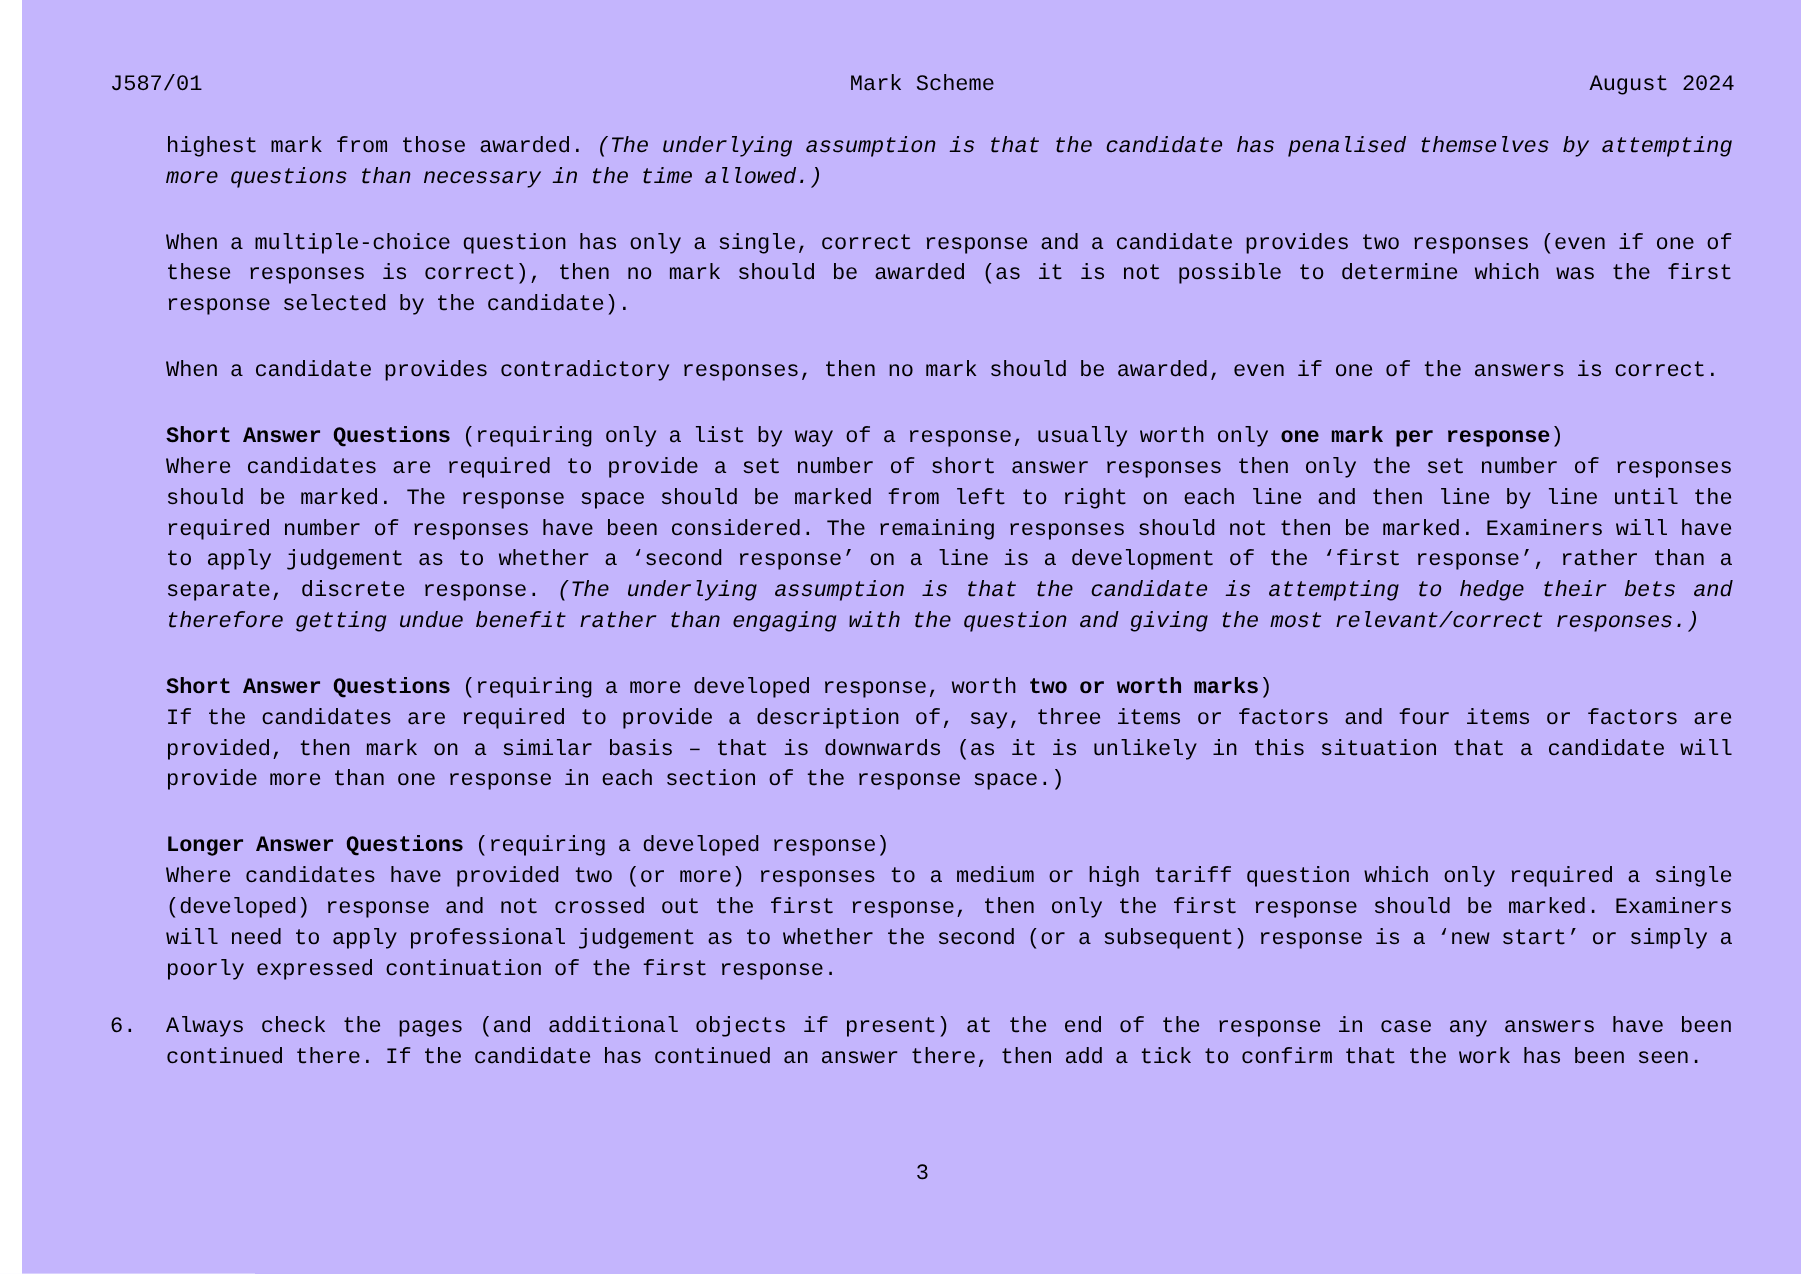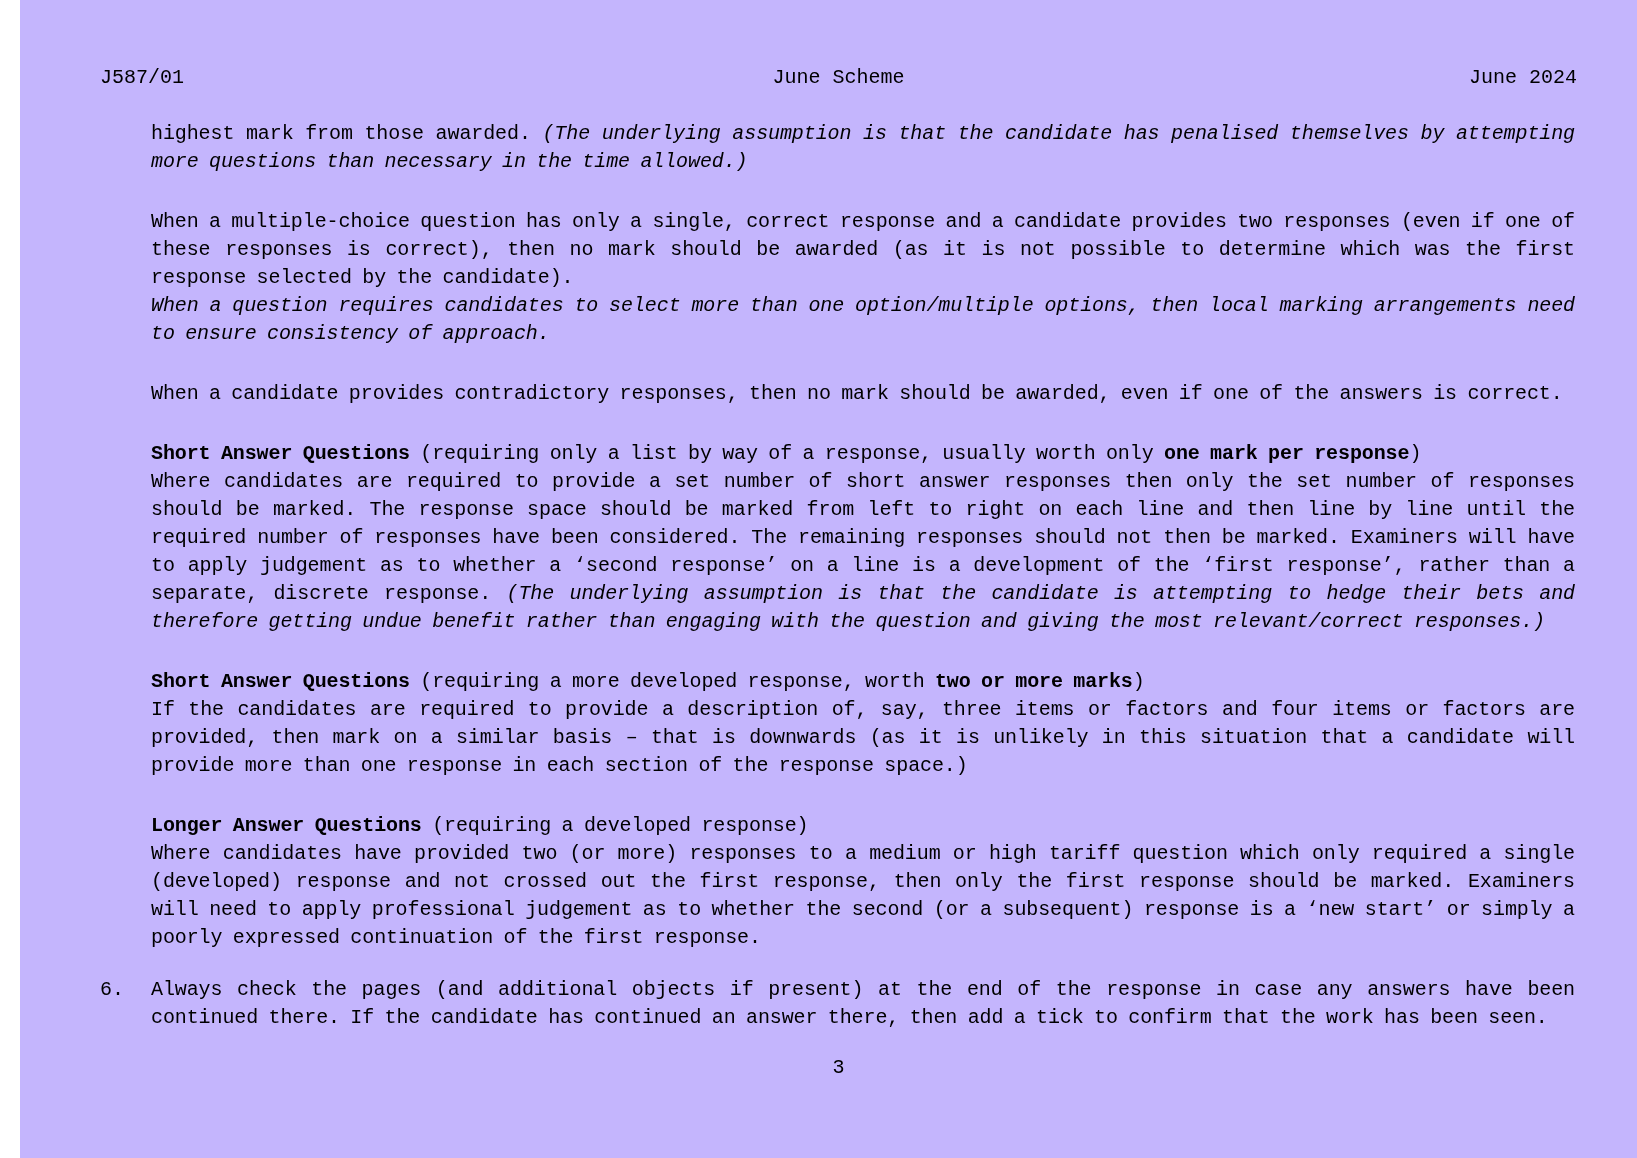--- a/index.html
+++ b/index.html
@@ -68,45 +68,44 @@
     text-align: center;
   }
 </style>
 </head>
 <body>
 
 <div class="doc-page">
 
   <header class="doc-header">
     <span class="h-left">J587/01</span>
-    <span class="h-center">June Scheme</span>
-    <span class="h-right">June 2024</span>
+    <span class="h-center">Mark Scheme</span>
+    <span class="h-right">August 2024</span>
   </header>
 
   <main class="doc-content">
     <div class="indent">
 
       <p class="para"><span>highest mark from those awarded. </span><span class="i">(The underlying assumption is that the candidate has penalised themselves by attempting more questions than necessary in the time allowed.)</span></p>
 
       <section>
         <p class="para"><span>When a multiple-choice question has only a single, correct response and a candidate provides two responses (even if one of these responses is correct), then no mark should be awarded (as it is not possible to determine which was the first response selected by the candidate).</span></p>
-        <p class="para"><span class="i">When a question requires candidates to select more than one option/multiple options, then local marking arrangements need to ensure consistency of approach.</span></p>
       </section>
 
       <section>
         <p class="para"><span>When a candidate provides contradictory responses, then no mark should be awarded, even if one of the answers is correct.</span></p>
       </section>
 
       <section>
         <h2 class="para"><span class="b">Short Answer Questions</span><span> (requiring only a list by way of a response, usually worth only </span><span class="b">one mark per response</span><span>)</span></h2>
         <p class="para"><span>Where candidates are required to provide a set number of short answer responses then only the set number of responses should be marked. The response space should be marked from left to right on each line and then line by line until the required number of responses have been considered. The remaining responses should not then be marked. Examiners will have to apply judgement as to whether a ‘second response’ on a line is a development of the ‘first response’, rather than a separate, discrete response. </span><span class="i">(The underlying assumption is that the candidate is attempting to hedge their bets and therefore getting undue benefit rather than engaging with the question and giving the most relevant/correct responses.)</span></p>
       </section>
 
       <section>
-        <h2 class="para"><span class="b">Short Answer Questions</span><span> (requiring a more developed response, worth </span><span class="b">two or more marks</span><span>)</span></h2>
+        <h2 class="para"><span class="b">Short Answer Questions</span><span> (requiring a more developed response, worth </span><span class="b">two or worth marks</span><span>)</span></h2>
         <p class="para"><span>If the candidates are required to provide a description of, say, three items or factors and four items or factors are provided, then mark on a similar basis – that is downwards (as it is unlikely in this situation that a candidate will provide more than one response in each section of the response space.)</span></p>
       </section>
 
       <section>
         <h2 class="para"><span class="b">Longer Answer Questions</span><span> (requiring a developed response)</span></h2>
         <p class="para"><span>Where candidates have provided two (or more) responses to a medium or high tariff question which only required a single (developed) response and not crossed out the first response, then only the first response should be marked. Examiners will need to apply professional judgement as to whether the second (or a subsequent) response is a ‘new start’ or simply a poorly expressed continuation of the first response.</span></p>
       </section>
 
     </div>
 

